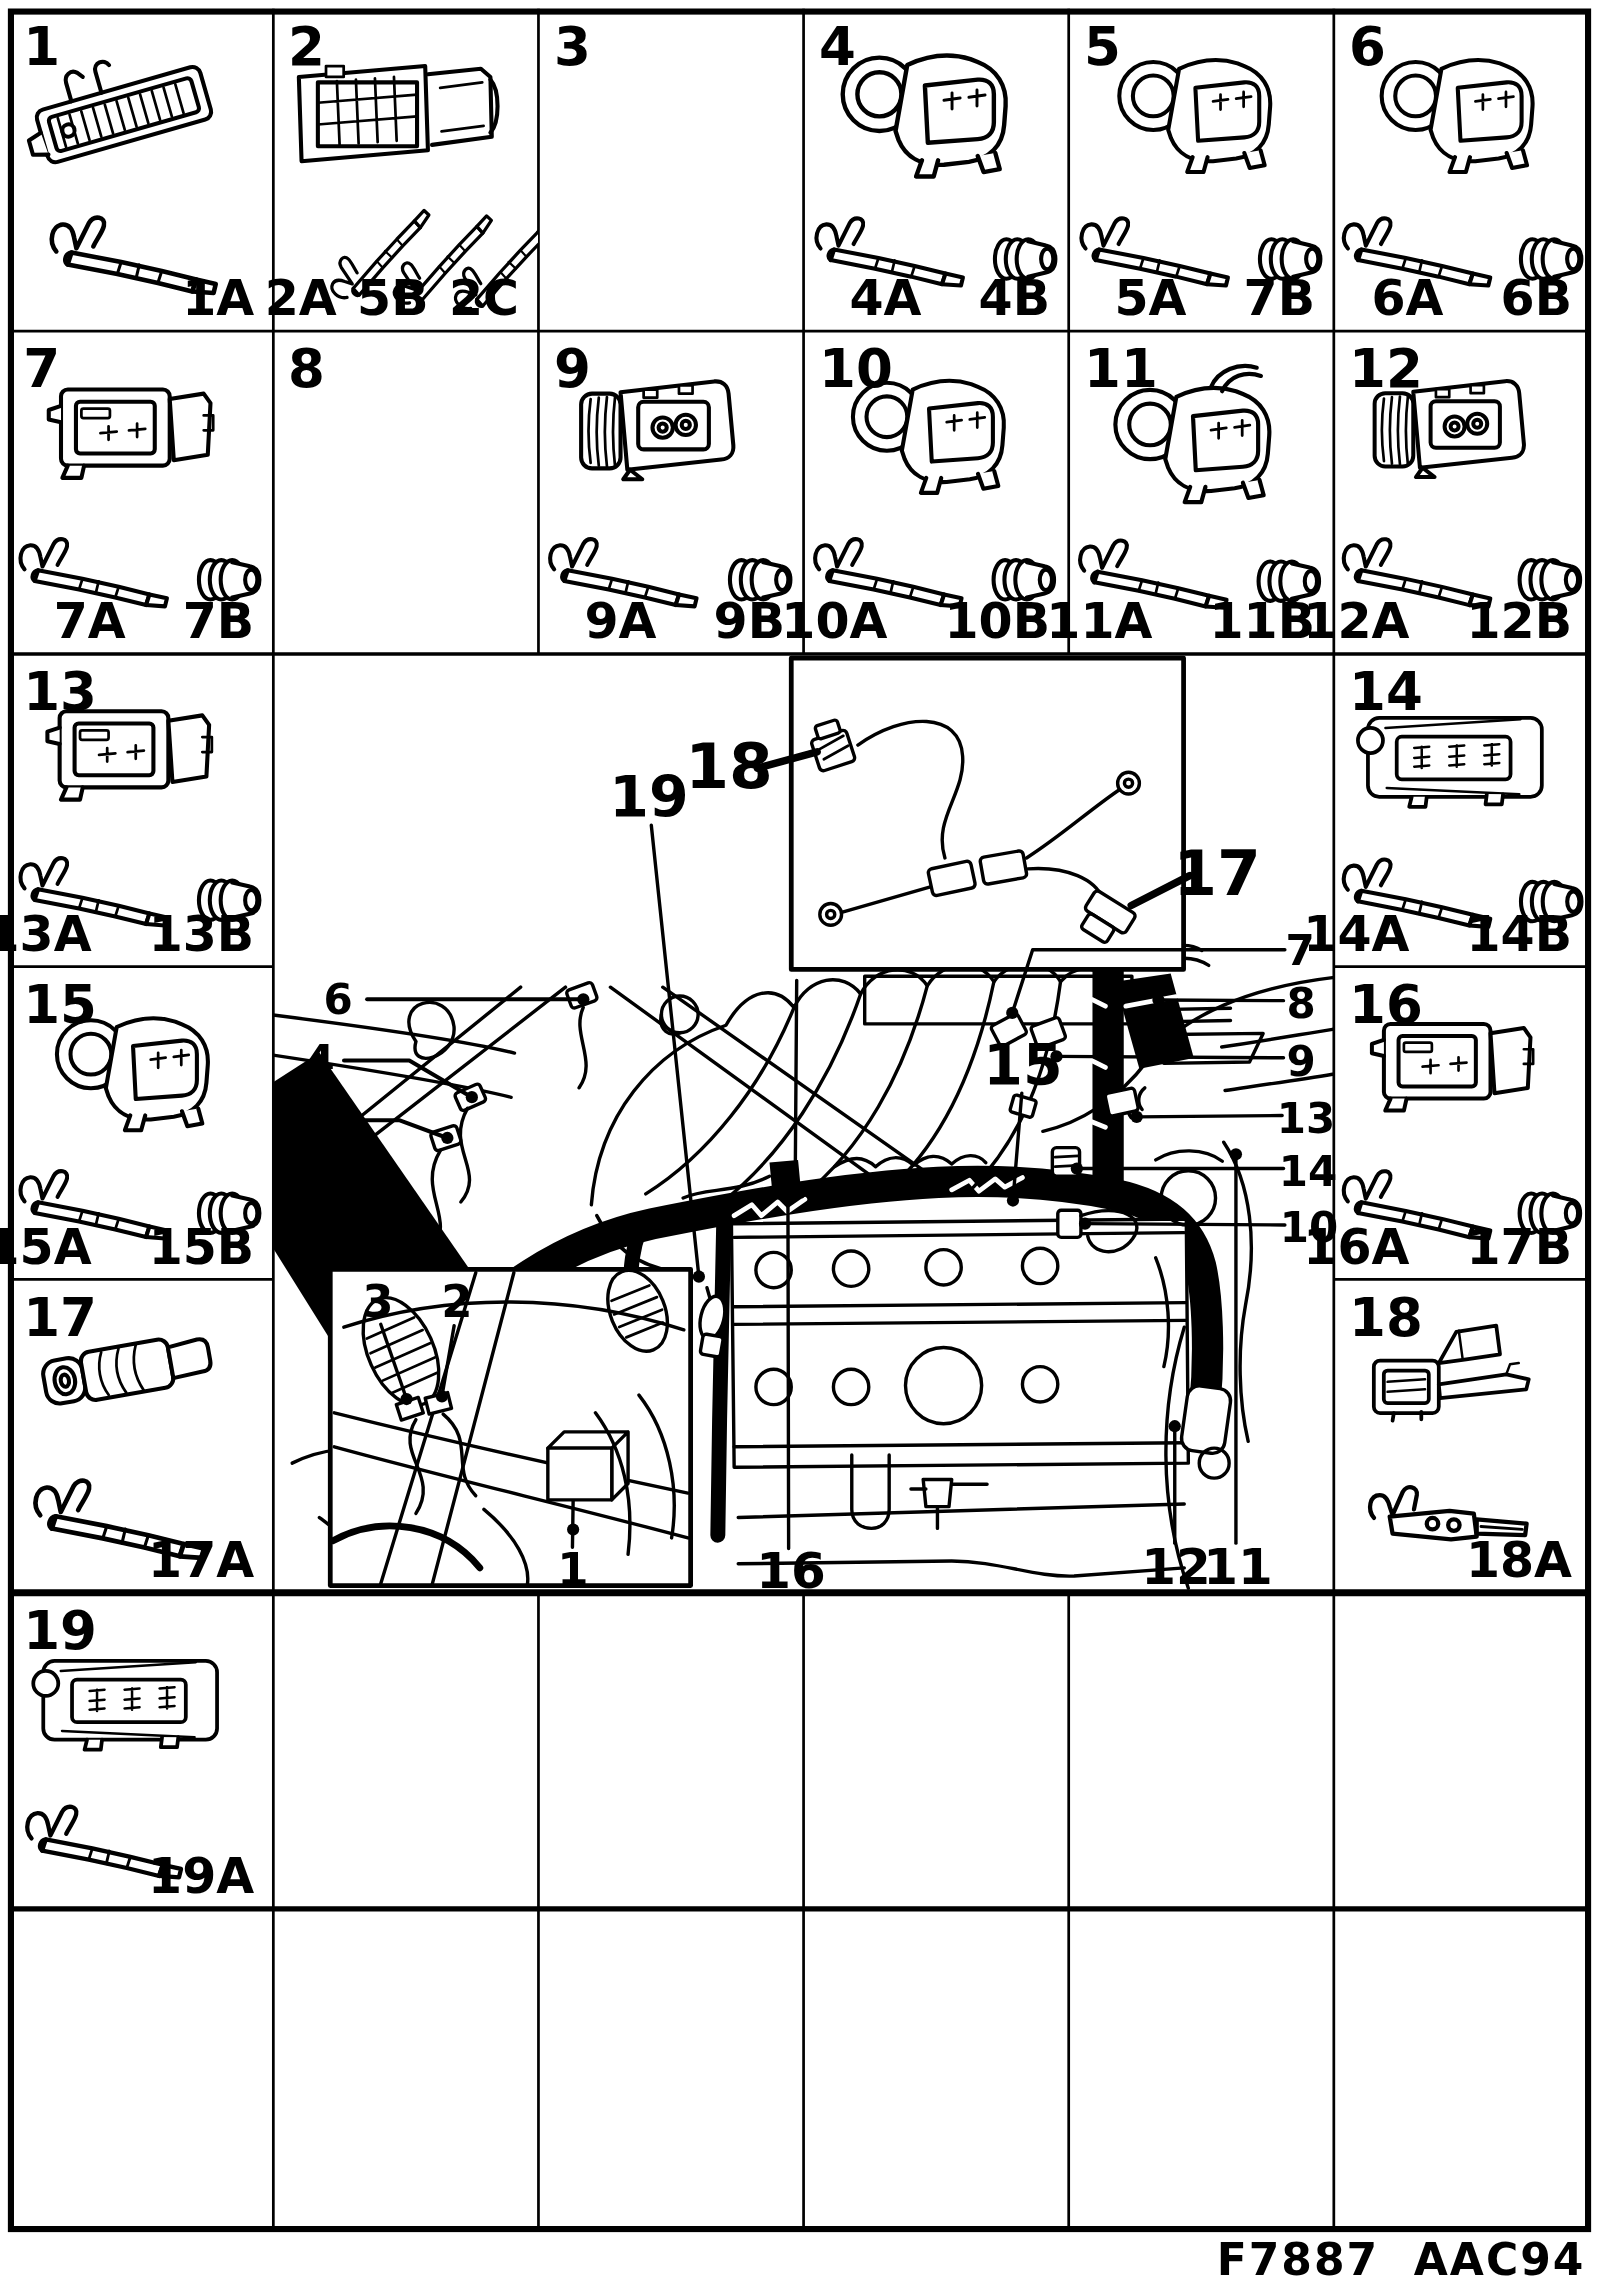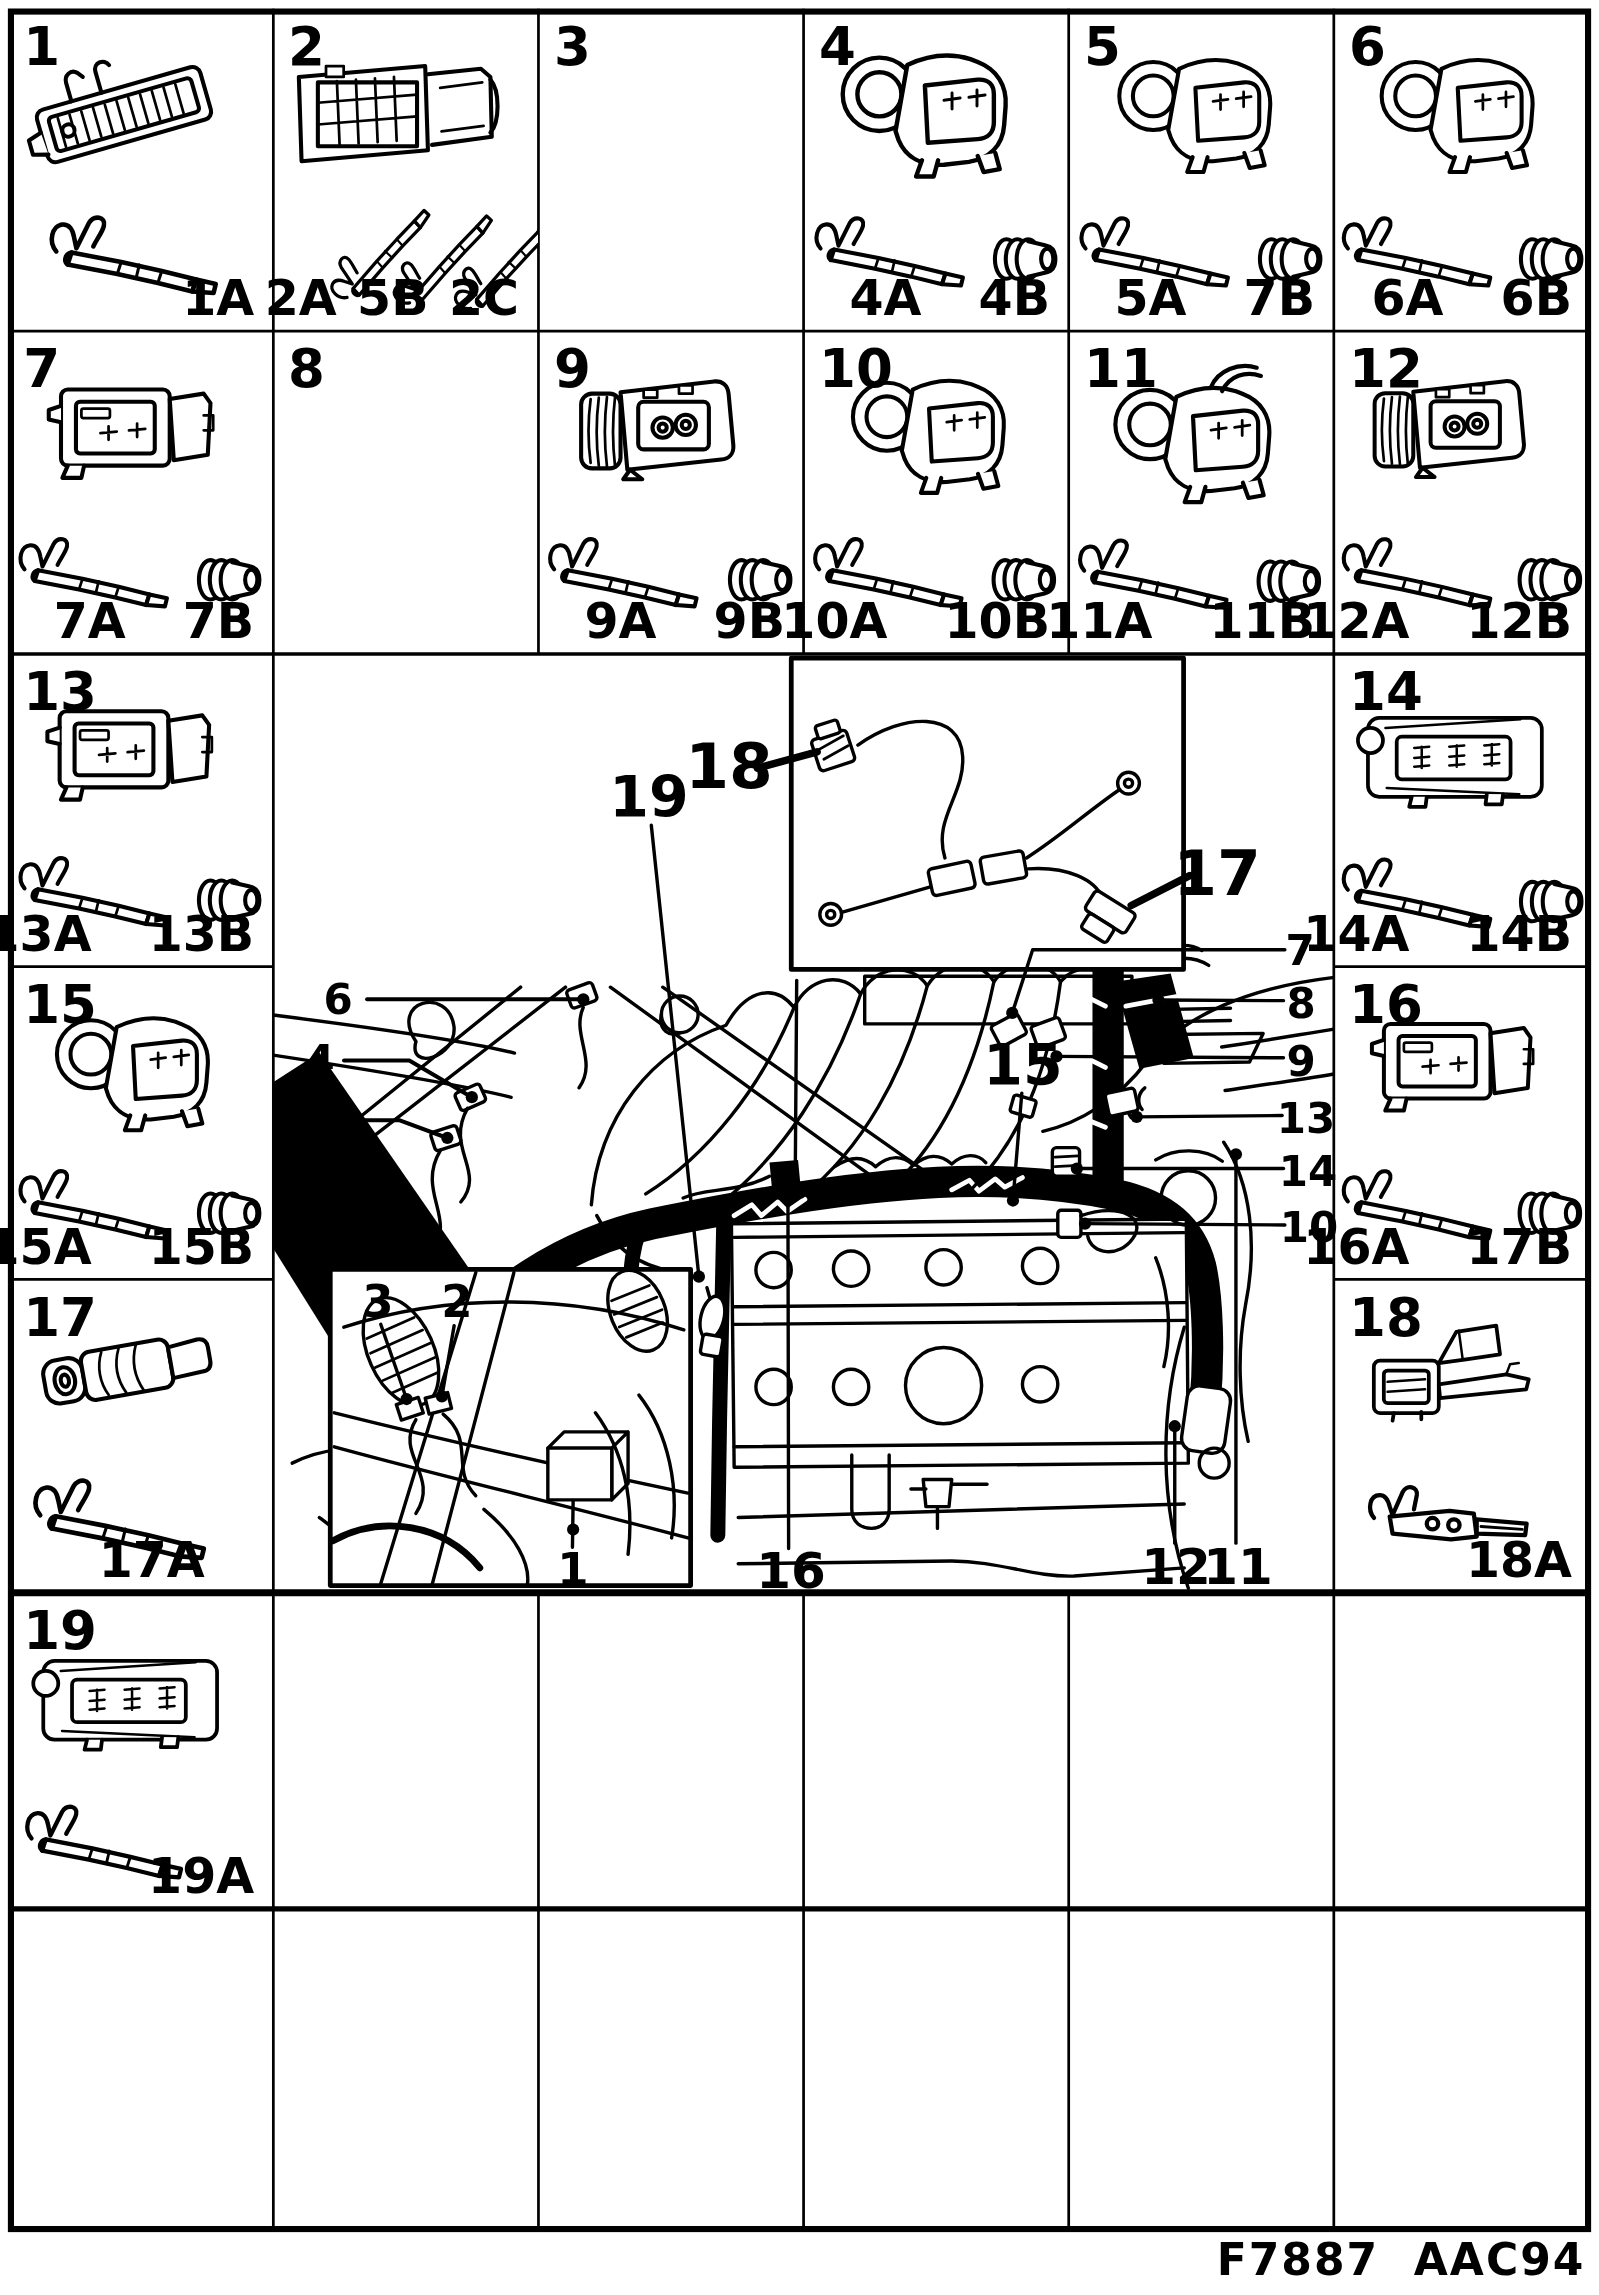--- a/index.html
+++ b/index.html
@@ -6,21 +6,21 @@
   .page{position:relative;width:1599px;height:2295px;background:#fff;overflow:hidden;
         font-family:"DejaVu Sans","Liberation Sans",sans-serif;color:#000;}
   svg{display:block;}
   .layer{position:absolute;left:0;top:0;}
   
   .cell{position:absolute;}
   .cell-num{position:absolute;top:11px;left:15px;font-size:53px;font-weight:700;line-height:1;}
   .cell-art{position:absolute;left:0;top:0;}
   .cell-labels{position:absolute;bottom:8.2px;left:0;right:0;display:flex;justify-content:flex-end;
                gap:57px;padding:0 19px;font-size:49px;font-weight:700;line-height:1;}
-  .labels-left{justify-content:center;padding-left:41px;}
+  .labels-left{justify-content:flex-end;padding-left:41px;}
   .labels-center{justify-content:flex-end;margin-top:20px;}
   .gap-sm{gap:20.4px;align-items:center;}
   
   .sy *{stroke:#000;stroke-width:6;stroke-linecap:round;stroke-linejoin:round;fill:#fff;}
   .sy .ln{fill:none !important;}
   .sy .thin{stroke-width:4;}
   
   .art *{stroke:#000;stroke-width:5;fill:none;stroke-linecap:round;stroke-linejoin:round;}
   .art .fw{fill:#fff;}
   .art .fb{fill:#000;stroke:none;}

